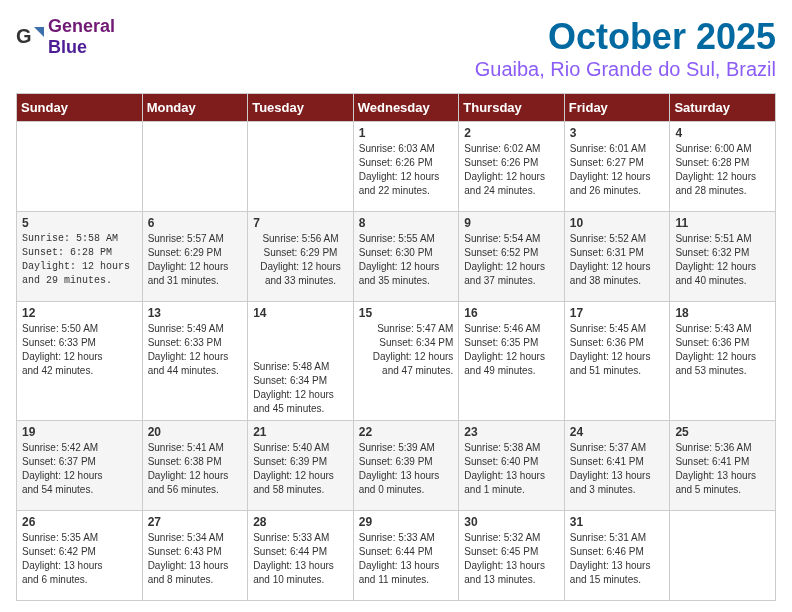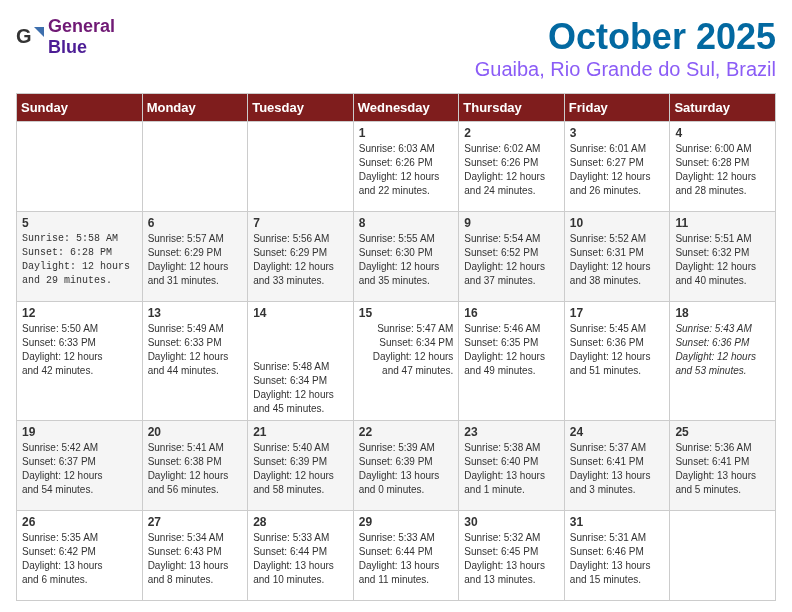--- a/index.html
+++ b/index.html
@@ -165,21 +165,21 @@
         </td>
         <td>
           <span class="day-number">6</span>
           <div class="day-info" style="white-space: pre-line;">Sunrise: 5:57 AM
 Sunset: 6:29 PM
 Daylight: 12 hours
 and 31 minutes.</div>
         </td>
         <td>
           <span class="day-number">7</span>
-          <div class="day-info" style="white-space: pre-line;">Sunrise: 5:56 AM
+          <div class="day-info" style="white-space: pre-line; text-align: center;">Sunrise: 5:56 AM
 Sunset: 6:29 PM
 Daylight: 12 hours
 and 33 minutes.</div>
         </td>
         <td>
           <span class="day-number">8</span>
           <div class="day-info" style="white-space: pre-line;">Sunrise: 5:55 AM
 Sunset: 6:30 PM
 Daylight: 12 hours
 and 35 minutes.</div>
@@ -244,21 +244,21 @@
         </td>
         <td>
           <span class="day-number">17</span>
           <div class="day-info" style="white-space: pre-line;">Sunrise: 5:45 AM
 Sunset: 6:36 PM
 Daylight: 12 hours
 and 51 minutes.</div>
         </td>
         <td>
           <span class="day-number">18</span>
-          <div class="day-info" style="white-space: pre-line; font-style: italic;">Sunrise: 5:43 AM
+          <div class="day-info" style="white-space: pre-line;">Sunrise: 5:43 AM
 Sunset: 6:36 PM
 Daylight: 12 hours
 and 53 minutes.</div>
         </td>
       </tr>
       <tr>
         <td>
           <span class="day-number">19</span>
           <div class="day-info" style="white-space: pre-line;">Sunrise: 5:42 AM
 Sunset: 6:37 PM

